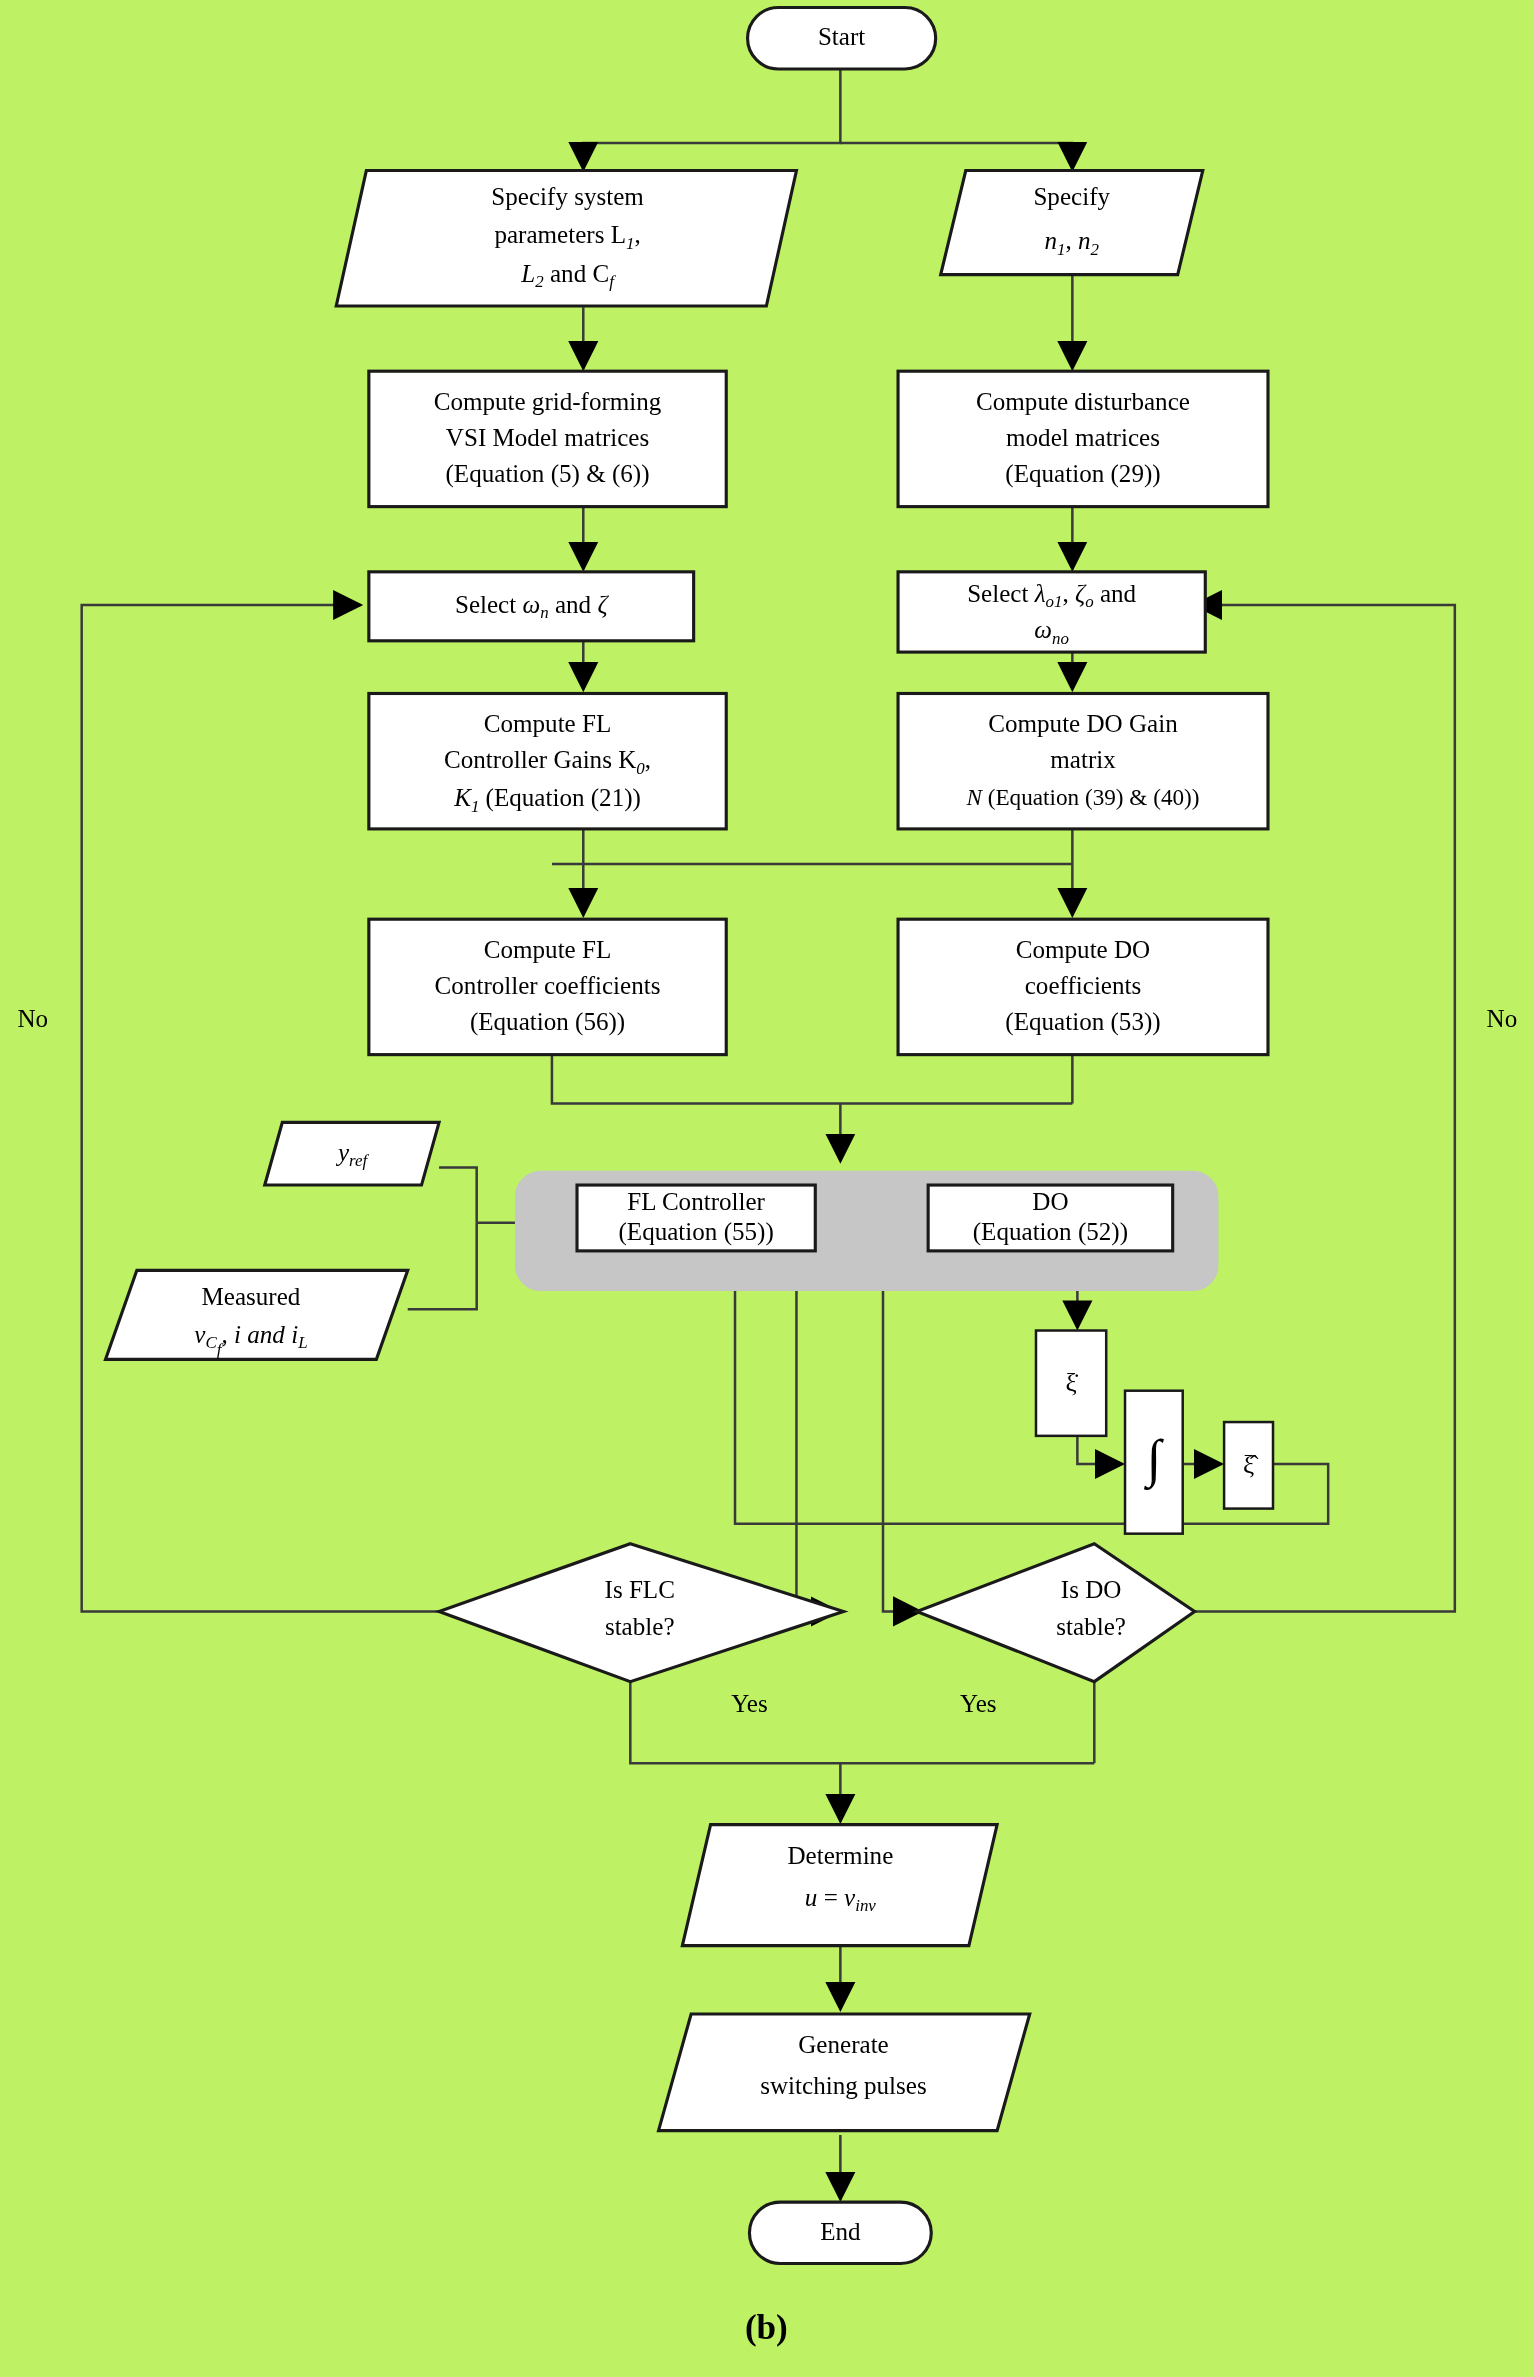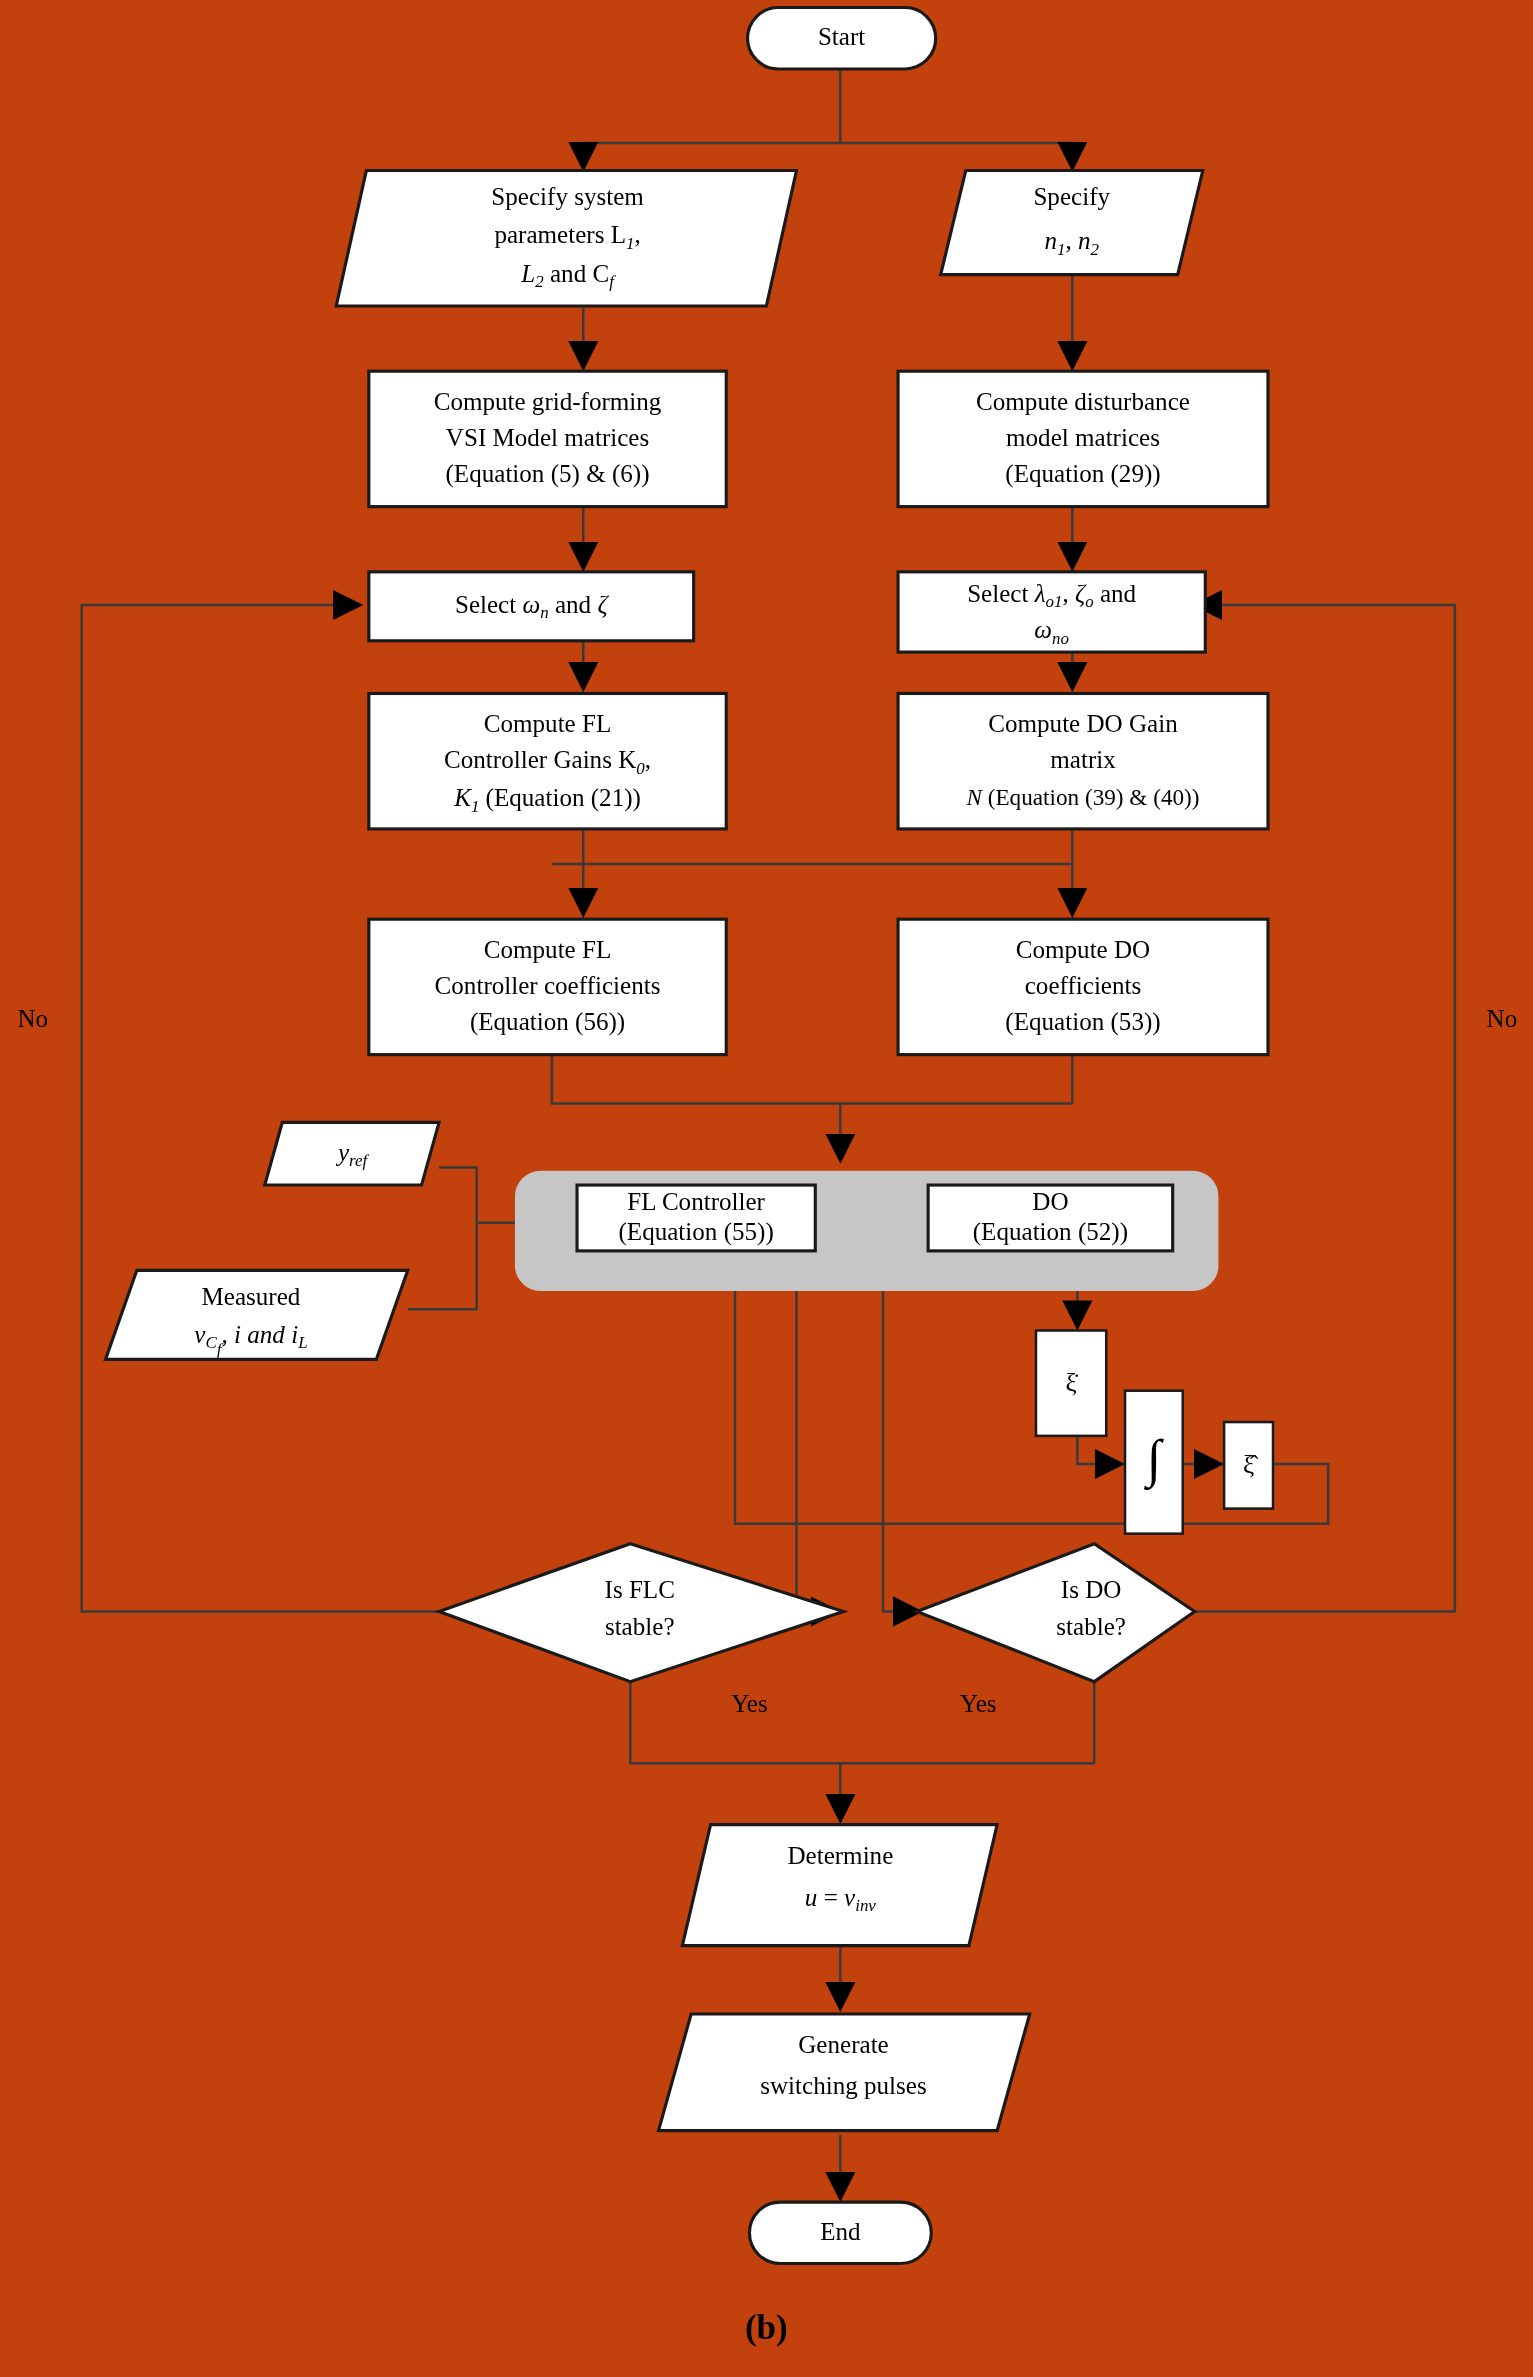--- a/index.html
+++ b/index.html
@@ -1,17 +1,17 @@
 <!DOCTYPE html>
 <html style="font-size:10px"><head>
 <meta charset="utf-8">
 <style>
   html,body{margin:0;padding:0;background:#ffffff;}
   body{font-family:"Liberation Serif", serif;}
-  #root{position:relative;width:1534px;height:2377px;background:#c2410c;overflow:hidden;}
+  #root{position:relative;width:1534px;height:2377px;background:#bef264;overflow:hidden;}
   svg{display:block;}
   .nodetext{font-family:"Liberation Serif", serif;font-size:40px;fill:#000;text-anchor:middle;dominant-baseline:middle;}
   .small{font-size:37px;}
   .ital{font-style:italic;}
   .sub{font-size:27px;font-style:italic;}
   .edgelabel{font-family:"Liberation Serif", serif;font-size:40px;fill:#000;text-anchor:middle;}
   .panellabel{font-family:"Liberation Serif", serif;font-size:56px;font-weight:bold;fill:#000;text-anchor:middle;}
   .shape{fill:#ffffff;stroke:#1a1a1a;stroke-width:5;}
   .shape-thin{fill:#ffffff;stroke:#1a1a1a;stroke-width:4;}
   .grayzone{fill:#c6c6c6;stroke:#c6c6c6;stroke-width:2;}

